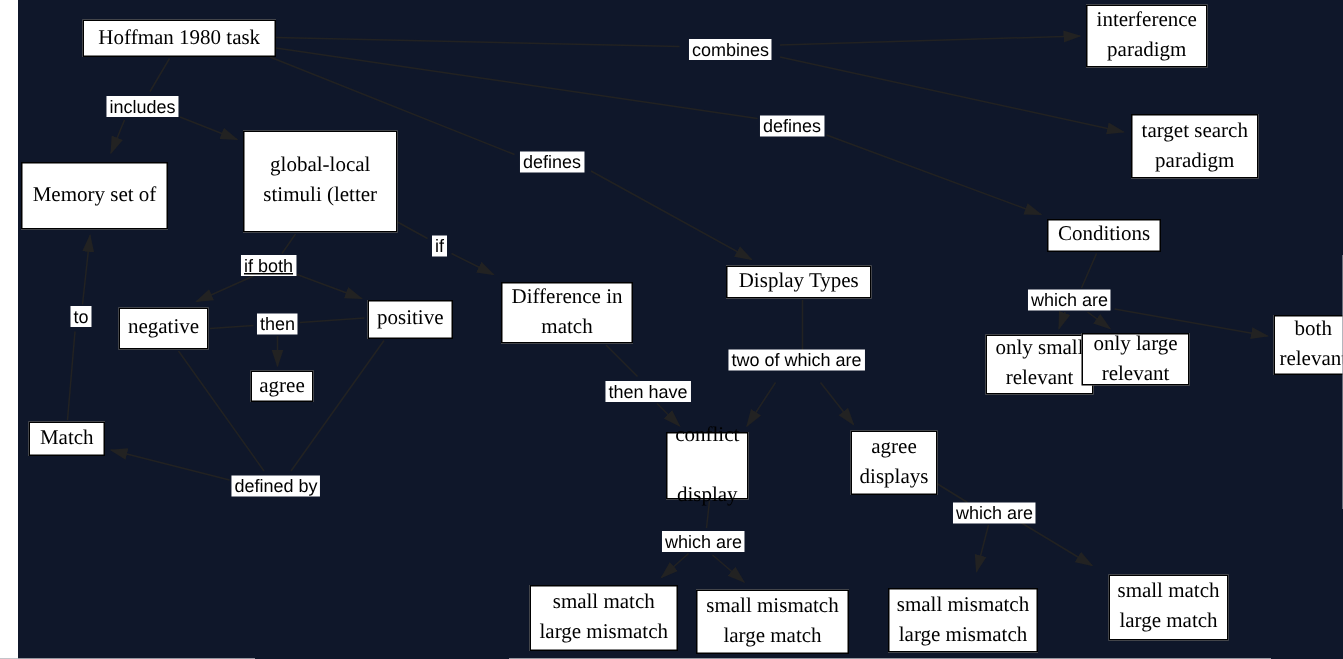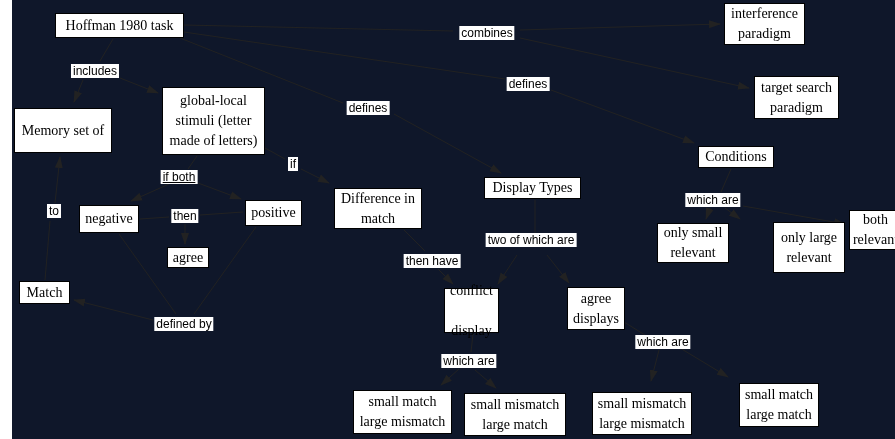--- a/index.html
+++ b/index.html
@@ -66,21 +66,20 @@
 
 <div class="node" style="left: 43px; top: 13px; width: 129px; height: 25px;">
       <div class="node-line">Hoffman 1980 task</div>
     </div>
     <div class="node" style="left: 2px; top: 108px; width: 98px; height: 45px;">
       <div class="node-line">Memory set of</div>
     </div>
     <div class="node" style="left: 150px; top: 87px; width: 103px; height: 68px;">
       <div class="node-line">global-local</div>
       <div class="node-line">stimuli (letter</div>
-      <div class="node-line">made of letters)</div>
     </div>
     <div class="node" style="left: 67px; top: 205px; width: 60px; height: 28px;">
       <div class="node-line">negative</div>
     </div>
     <div class="node" style="left: 233px; top: 200px; width: 57px; height: 26px;">
       <div class="node-line">positive</div>
     </div>
     <div class="node" style="left: 155px; top: 247px; width: 42px; height: 21px;">
       <div class="node-line">agree</div>
     </div>
@@ -110,21 +109,21 @@
       <div class="node-line">target search</div>
       <div class="node-line">paradigm</div>
     </div>
     <div class="node" style="left: 686px; top: 146px; width: 76px; height: 22px;">
       <div class="node-line">Conditions</div>
     </div>
     <div class="node" style="left: 645px; top: 223px; width: 72px; height: 40px;">
       <div class="node-line">only small</div>
       <div class="node-line">relevant</div>
     </div>
-    <div class="node" style="left: 761px; top: 222px; width: 72px; height: 51px;">
+    <div class="node" style="left: 709px; top: 222px; width: 72px; height: 35px;">
       <div class="node-line">only large</div>
       <div class="node-line">relevant</div>
     </div>
     <div class="node" style="left: 837px; top: 210px; width: 53px; height: 40px;">
       <div class="node-line">both</div>
       <div class="node-line">relevant</div>
     </div>
     <div class="node" style="left: 341px; top: 390px; width: 99px; height: 44px;">
       <div class="node-line">small match</div>
       <div class="node-line">large mismatch</div>

